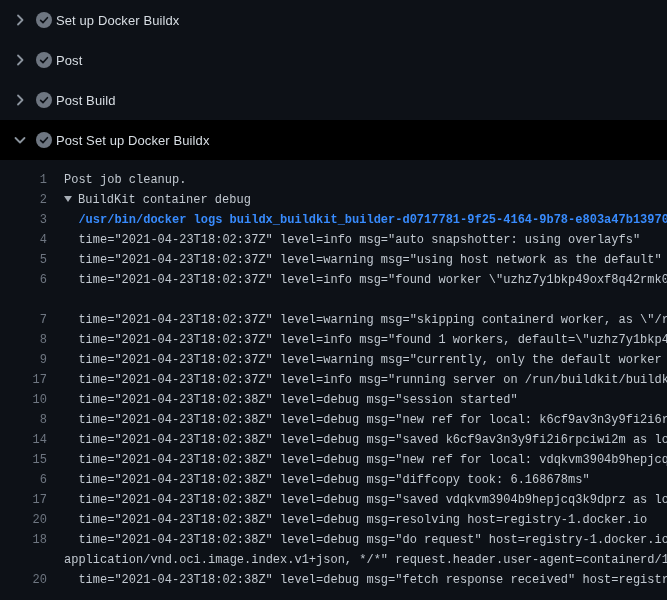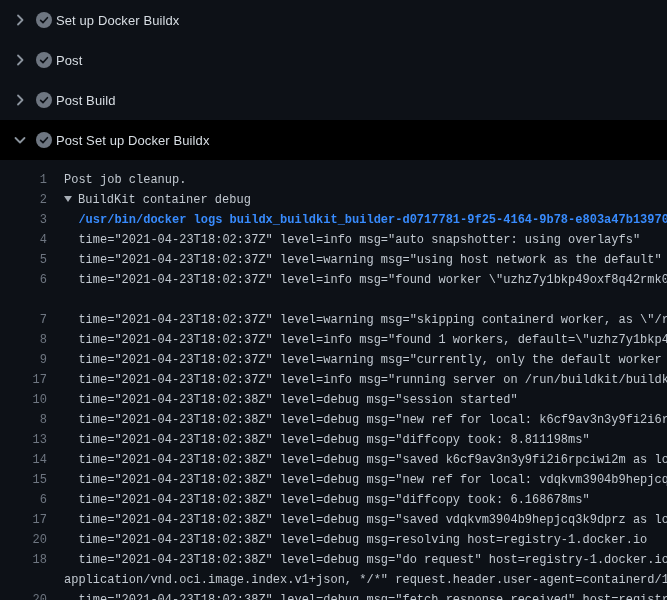--- a/index.html
+++ b/index.html
@@ -201,24 +201,20 @@
   <div class="log-row">
     <span class="gutter">10</span>
     <span class="content" style="padding-left: 14.4px;">time="2021-04-23T18:02:38Z" level=debug msg="session started"</span>
   </div>
 
   <div class="log-row">
     <span class="gutter">8</span>
     <span class="content" style="padding-left: 14.4px;">time="2021-04-23T18:02:38Z" level=debug msg="new ref for local: k6cf9av3n3y9fi2i6rpc</span>
   </div>
 
-  <div class="log-row">
-    <span class="gutter">13</span>
-    <span class="content" style="padding-left: 14.4px;">time="2021-04-23T18:02:38Z" level=debug msg="diffcopy took: 8.811198ms"</span>
-  </div>
 
   <div class="log-row">
     <span class="gutter">14</span>
     <span class="content" style="padding-left: 14.4px;">time="2021-04-23T18:02:38Z" level=debug msg="saved k6cf9av3n3y9fi2i6rpciwi2m as loca</span>
   </div>
 
   <div class="log-row">
     <span class="gutter">15</span>
     <span class="content" style="padding-left: 14.4px;">time="2021-04-23T18:02:38Z" level=debug msg="new ref for local: vdqkvm3904b9hepjcq3k</span>
   </div>

